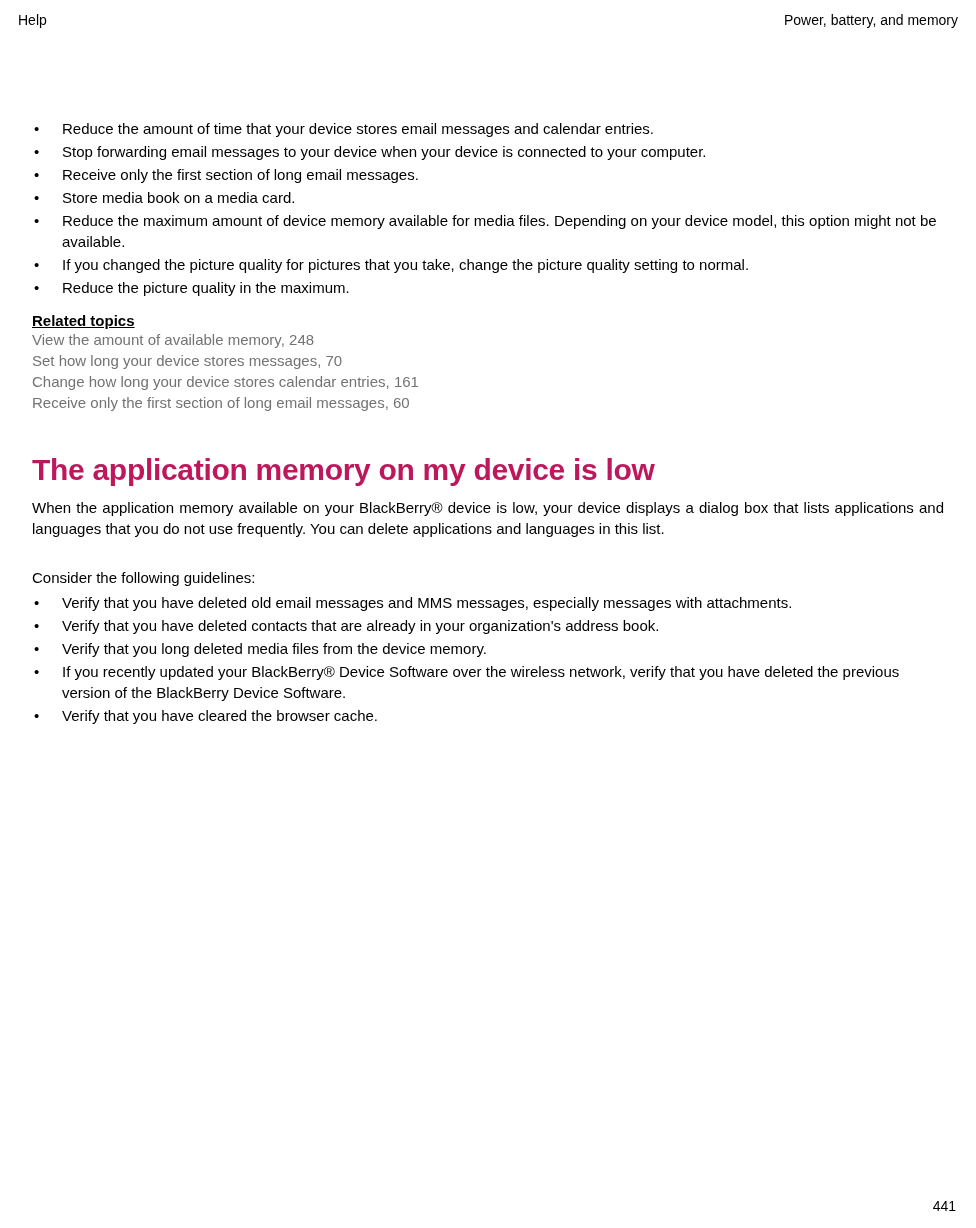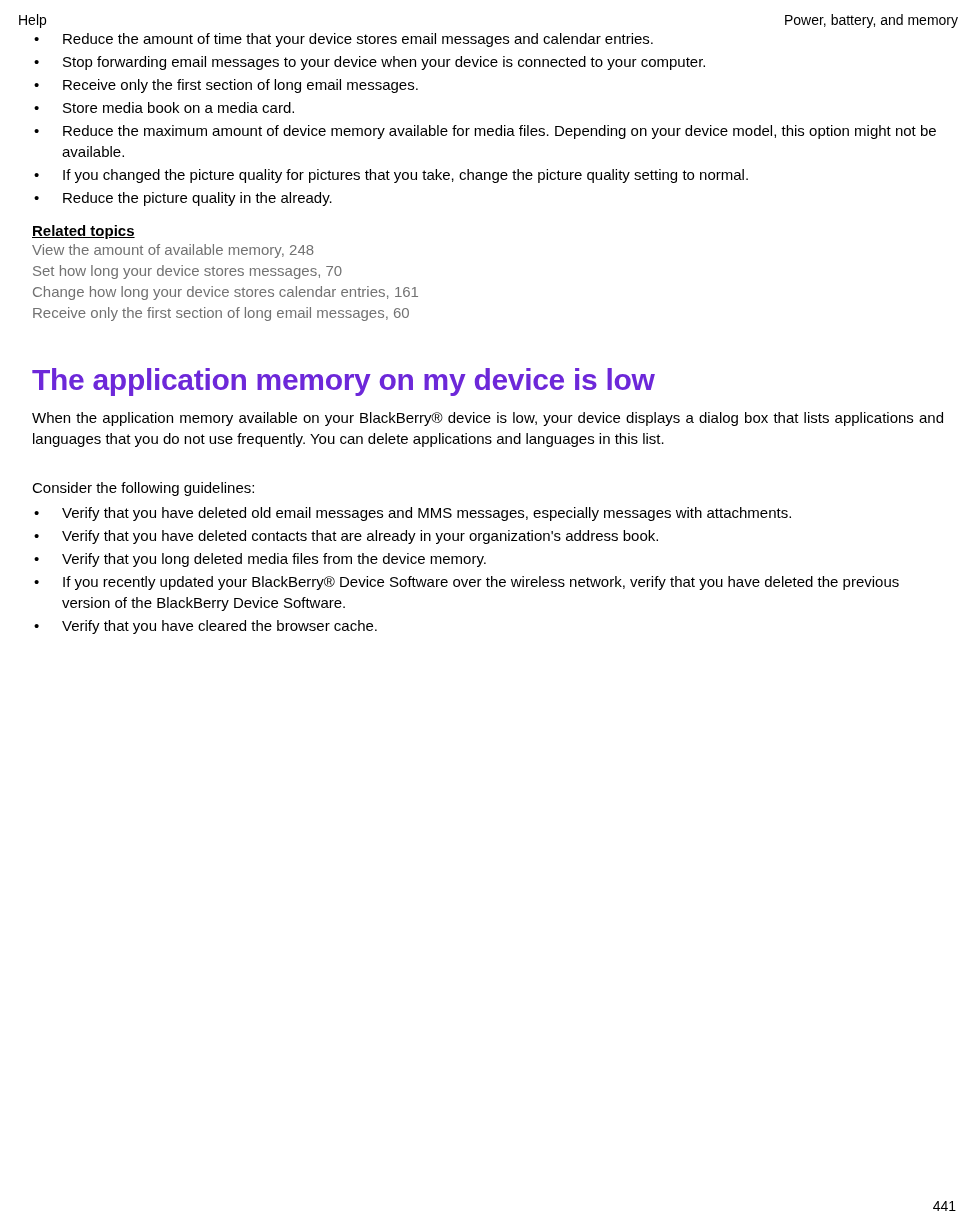--- a/index.html
+++ b/index.html
@@ -17,20 +17,21 @@
     width: 976px;
     height: 1228px;
     position: relative;
     padding: 12px 18px 0 18px;
   }
   .header {
     display: flex;
     justify-content: space-between;
     font-size: 14px;
     color: #000;
+    margin-bottom: 90px;
   }
   .content {
     padding: 0 14px;
   }
   ul.bullets {
     list-style: none;
     padding: 0;
     margin: 0 0 14px 0;
   }
   ul.bullets > li {
@@ -59,21 +60,21 @@
     margin-bottom: 40px;
   }
   .related-links div {
     font-size: 15px;
     line-height: 1.4;
     color: #737373;
   }
   .section-title {
     font-size: 30px;
     font-weight: 600;
-    color: #6d28d9;
+    color: #be185d;
     margin-top: 36px;
     margin-bottom: 10px;
     letter-spacing: -0.3px;
   }
   .para {
     font-size: 15px;
     line-height: 1.4;
     margin-bottom: 28px;
     text-align: justify;
   }
@@ -120,21 +121,21 @@
       <li>
           <span class="dot">•</span>
           <span class="txt">Reduce the maximum amount of device memory available for media files. Depending on your device model, this option might not be available.</span>
         </li>
       <li>
           <span class="dot">•</span>
           <span class="txt">If you changed the picture quality for pictures that you take, change the picture quality setting to normal.</span>
         </li>
       <li>
           <span class="dot">•</span>
-          <span class="txt">Reduce the picture quality in the already.</span>
+          <span class="txt">Reduce the picture quality in the maximum.</span>
         </li>
     </ul>
 
     <div class="related-heading">Related topics</div>
     <div class="related-links">
       <div>View the amount of available memory, 248</div>
       <div>Set how long your device stores messages, 70</div>
       <div>Change how long your device stores calendar entries, 161</div>
       <div>Receive only the first section of long email messages, 60</div>
     </div>

